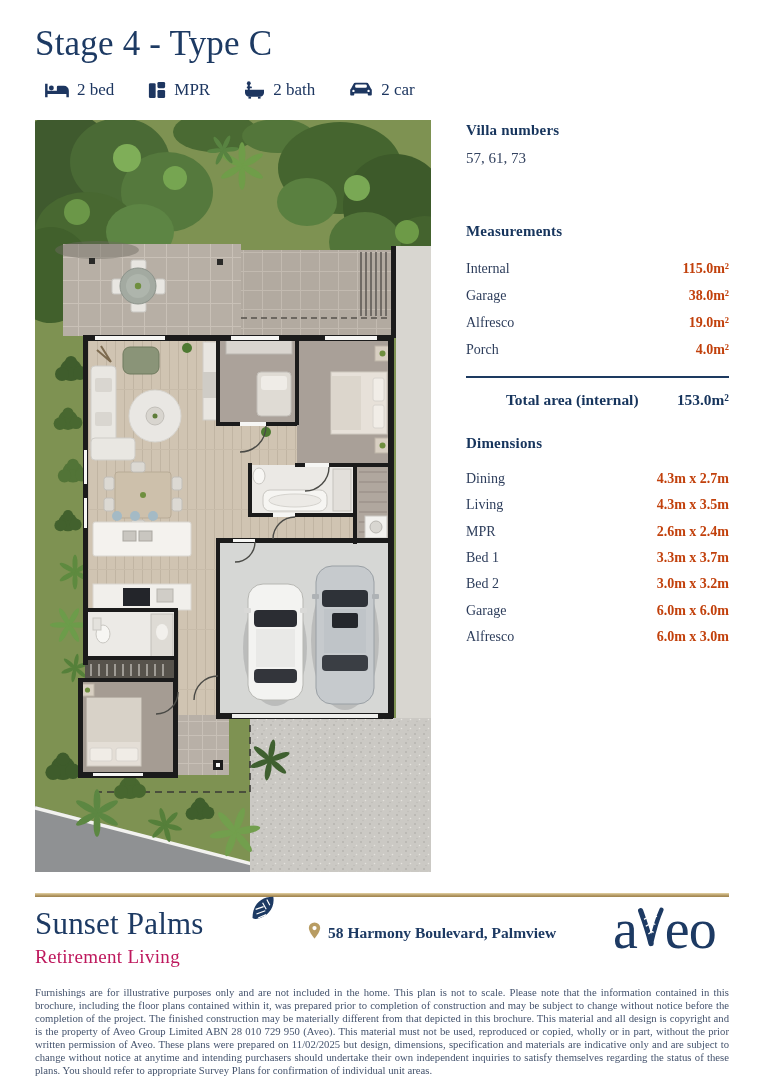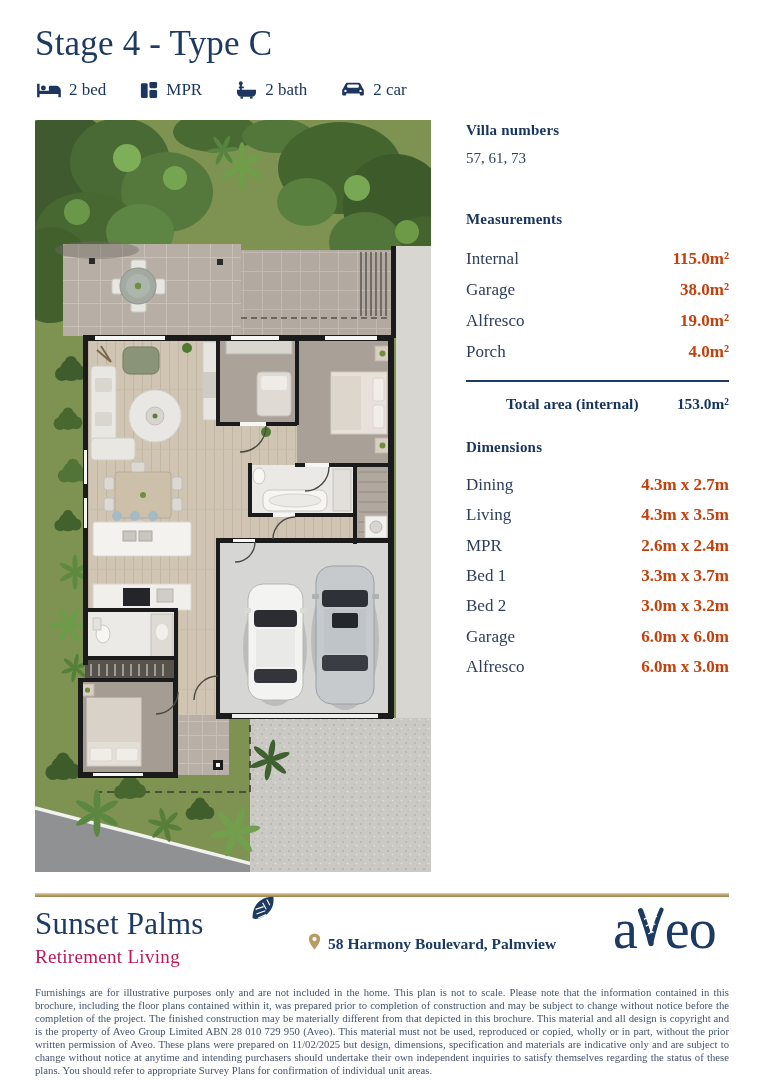--- a/index.html
+++ b/index.html
@@ -1,52 +1,52 @@
 <!DOCTYPE html>
 <html><head>
 <meta charset="utf-8">
 <style>
   html,body{margin:0;padding:0;background:#ffffff;}
   .page{position:relative;width:764px;height:1080px;background:#fff;overflow:hidden;
         font-family:Liberation Serif, serif;color:#17365c;padding-left:22px;}
   
   .title{position:absolute;left:35px;top:24px;font-size:35px;font-weight:400;
          color:#1d3a63;letter-spacing:.2px;}
-  .features{position:absolute;left:36px;top:80px;display:flex;gap:34px;align-items:center;}
+  .features{position:absolute;left:44px;top:80px;display:flex;gap:34px;align-items:center;}
   .feature{display:flex;align-items:center;gap:8px;font-size:17px;color:#1d3660;}
   .feature svg{display:block;}
   
   .rightcol{position:absolute;left:466px;top:118px;width:263px;}
   .h2{font-size:15px;font-weight:bold;color:#16345c;margin:0;padding-top:4px;letter-spacing:.2px;}
   .villa-values{font-size:15px;color:#33425f;margin-top:11px;}
-  .sec-meas{margin-top:40px;}
+  .sec-meas{margin-top:52px;}
   .rows{margin-top:15px;}
   .row{display:flex;justify-content:space-between;align-items:center;
-       font-size:17px;padding:5.6px 0;}
+       font-size:14px;padding:5.6px 0;}
   .row .lbl{color:#2d3d5b;font-weight:400;}
   .row .val{color:#c2410c;font-weight:bold;}
   .divider{border:none;border-top:2px solid #1d3a60;margin:12px 0 0 0;}
   .total-row{display:flex;justify-content:space-between;margin-top:13px;
              font-size:15.4px;font-weight:bold;color:#16345c;margin-left:40px;}
   .sec-dim{margin-top:22px;}
   .dim-rows{margin-top:14px;}
   .dim-rows .row{padding:5.2px 0;}
   
   .plan{position:absolute;left:35px;top:120px;width:396px;height:752px;}
   .plan svg{display:block;width:396px;height:752px;}
   
   .footer-rule{position:absolute;left:35px;top:893px;width:694px;height:3.5px;
     background:linear-gradient(180deg,#e3d3a7 0%,#b79c66 55%,#9d824f 100%);}
   .brand{position:absolute;left:35px;top:906px;width:240px;}
   .brand-name{position:relative;font-size:31px;color:#1d3a63;letter-spacing:.2px;}
   .brand-leaf{position:absolute;right:-4px;top:-12px;}
   .brand-tagline{font-size:19px;color:#be185d;margin-top:4px;letter-spacing:.3px;}
   .contact{position:absolute;left:308px;top:917px;font-size:15.5px;font-weight:bold;color:#1d3a63;}
   .contact .pipe{color:#b89c62;padding:0 7px;font-weight:400;}
-  .contact-line2{margin-top:16px;display:flex;align-items:center;gap:7px;}
+  .contact-line2{margin-top:5px;display:flex;align-items:center;gap:7px;}
   .aveo{position:absolute;left:613px;top:901px;display:flex;align-items:flex-end;color:#1d3a63;}
   .aveo .t{font-size:56px;line-height:1;letter-spacing:-1px;}
   .aveo svg{margin:0 1px 4px 1px;}
   
   .disclaimer{position:absolute;left:35px;top:986px;width:694px;
     font-size:10.7px;line-height:1.22;color:#44536d;text-align:justify;}
 </style>
 </head>
 <body>
 

